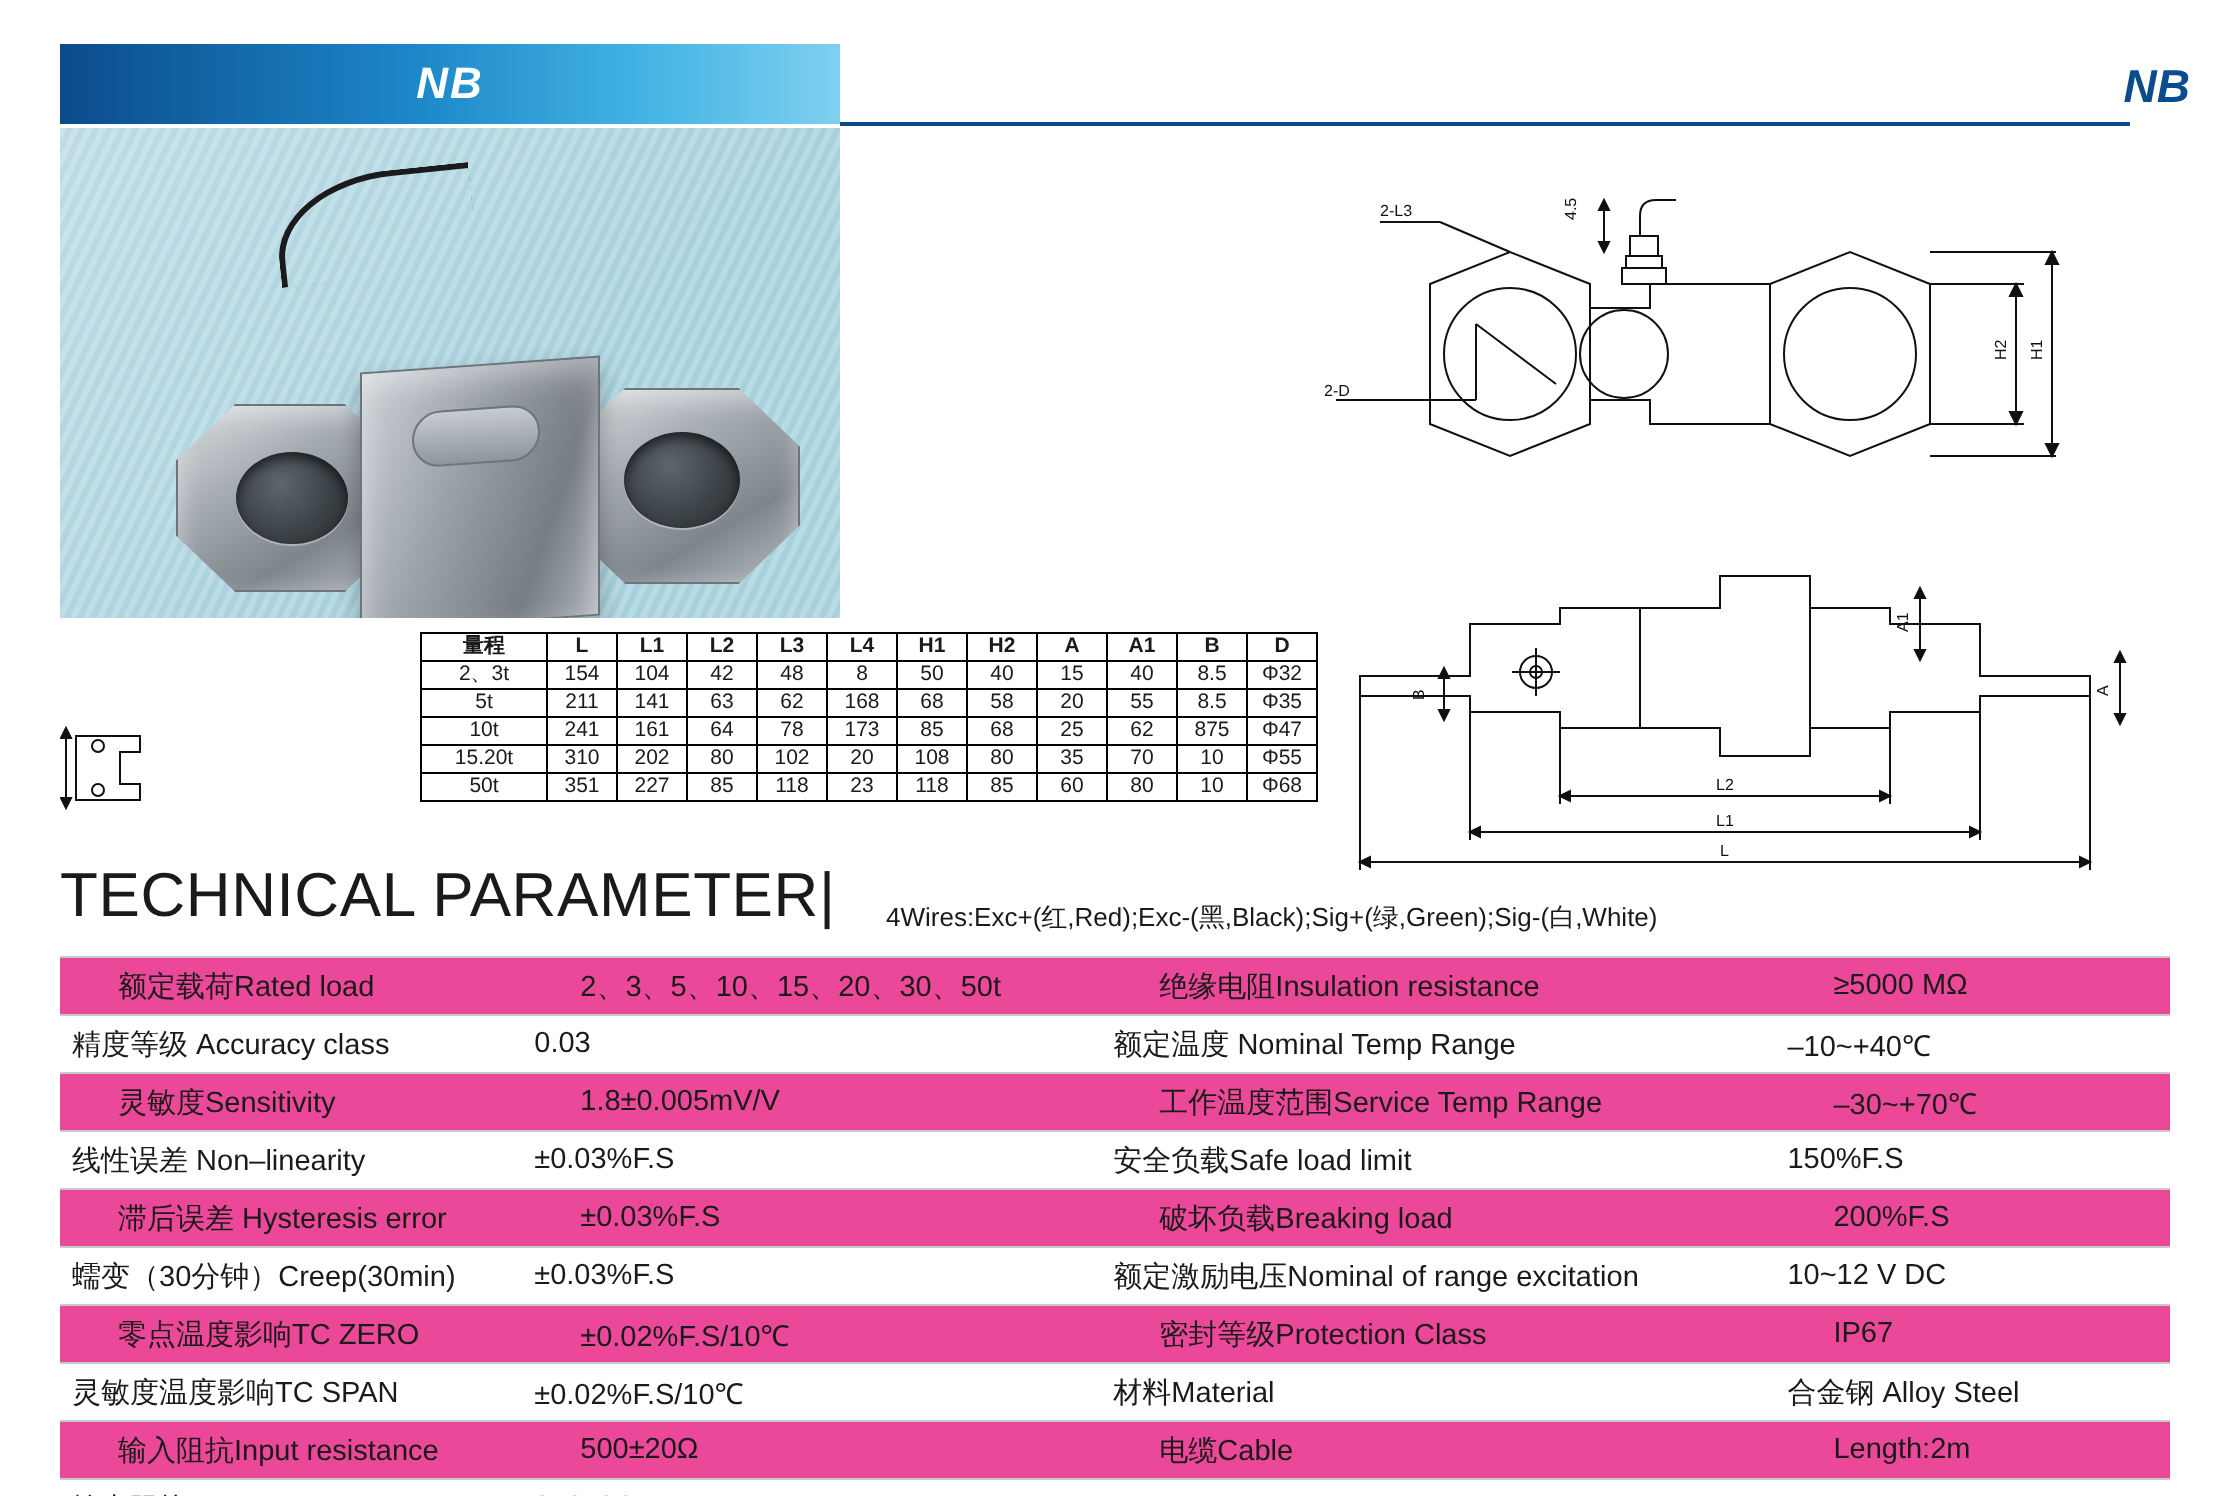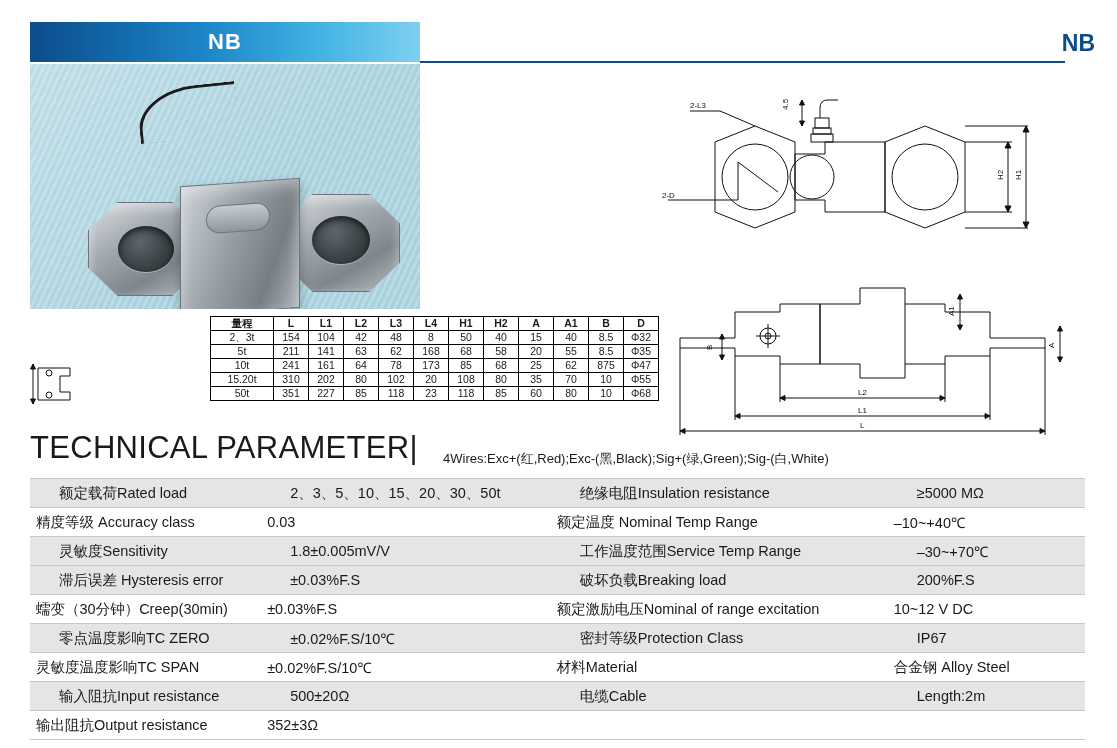--- a/index.html
+++ b/index.html
@@ -6,21 +6,21 @@
   body{
     width:1117px;height:748px;
     background:#ffffff;
     font-family:"Liberation Sans", sans-serif;
     color:#1a1a1a;
     position:relative;
     overflow:hidden;
   }
   
   .header{
-    position:absolute;left:0;top:22px;width:1117px;height:42px;
+    position:absolute;left:0;top:22px;width:1117px;height:42px;font-style:italic;
   }
   .header-bar{
     position:absolute;left:30px;top:0;width:390px;height:40px;
     background:linear-gradient(90deg,#0b4c8c 0%,#1c86c8 45%,#43b4e4 75%,#7fd0ef 100%);
     display:flex;align-items:center;justify-content:center;
   }
   .header-bar .title{
     color:#ffffff;font-size:22px;font-weight:bold;letter-spacing:1px;
   }
   .header-rule{
@@ -112,21 +112,21 @@
   .spec tr{height:29px;}
   .spec td{
     border-bottom:1px solid #c8c8c8;padding:0 6px;vertical-align:middle;
     white-space:nowrap;
   }
   .spec tr:first-child td{border-top:1px solid #c8c8c8;}
   .spec .c1{width:215px;}
   .spec .c2{width:285px;}
   .spec .c3{width:345px;}
   .spec .c4{width:210px;}
-  .spec .shade td{background:#e5e5e5;padding-left:29px;}
+  .spec .shade td{background:#ec4899;padding-left:29px;}
 </style>
 </head>
 <body>
 
 <div class="header">
   <div class="header-bar">
     <span class="title">NB</span>
   </div>
   <div class="header-rule"></div>
   <div class="header-right">NB</div>
@@ -370,20 +370,26 @@
       <td class="c2">0.03</td>
       <td class="c3">额定温度 Nominal Temp Range</td>
       <td class="c4">–10~+40℃</td>
     </tr>
     <tr class="shade">
       <td class="c1">灵敏度Sensitivity</td>
       <td class="c2">1.8±0.005mV/V</td>
       <td class="c3">工作温度范围Service Temp Range</td>
       <td class="c4">–30~+70℃</td>
     </tr>
+    <tr>
+      <td class="c1">线性误差 Non–linearity</td>
+      <td class="c2">±0.03%F.S</td>
+      <td class="c3">安全负载Safe load limit</td>
+      <td class="c4">150%F.S</td>
+    </tr>
     <tr class="shade">
       <td class="c1">滞后误差 Hysteresis error</td>
       <td class="c2">±0.03%F.S</td>
       <td class="c3">破坏负载Breaking load</td>
       <td class="c4">200%F.S</td>
     </tr>
     <tr>
       <td class="c1">蠕变（30分钟）Creep(30min)</td>
       <td class="c2">±0.03%F.S</td>
       <td class="c3">额定激励电压Nominal of range excitation</td>

